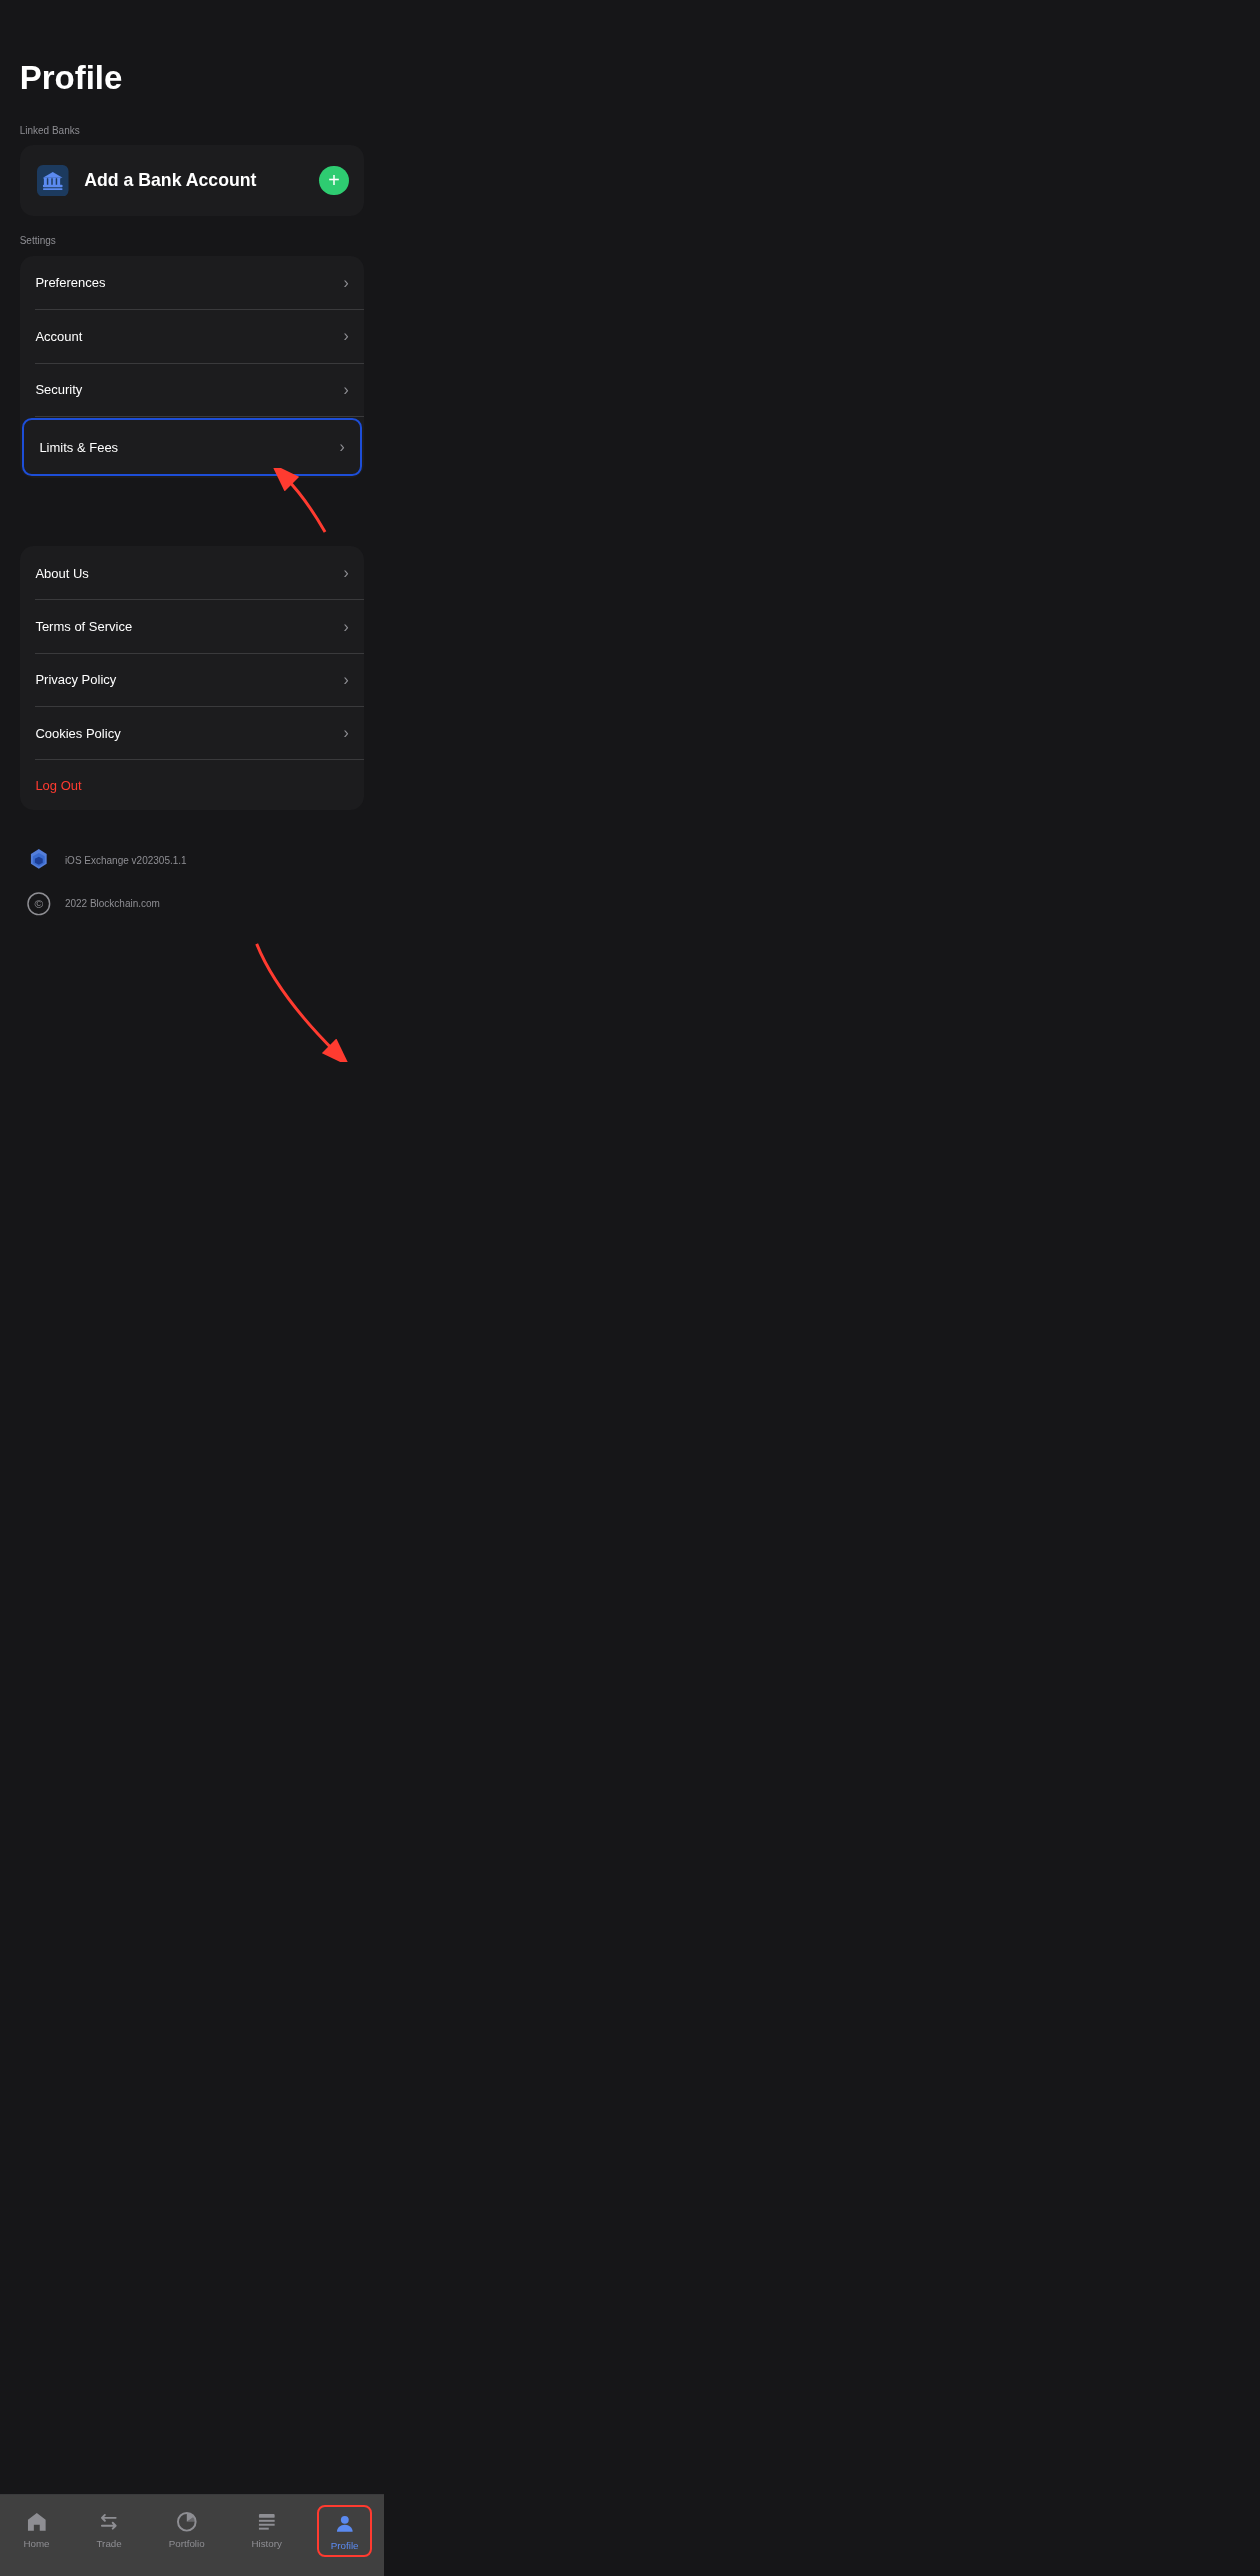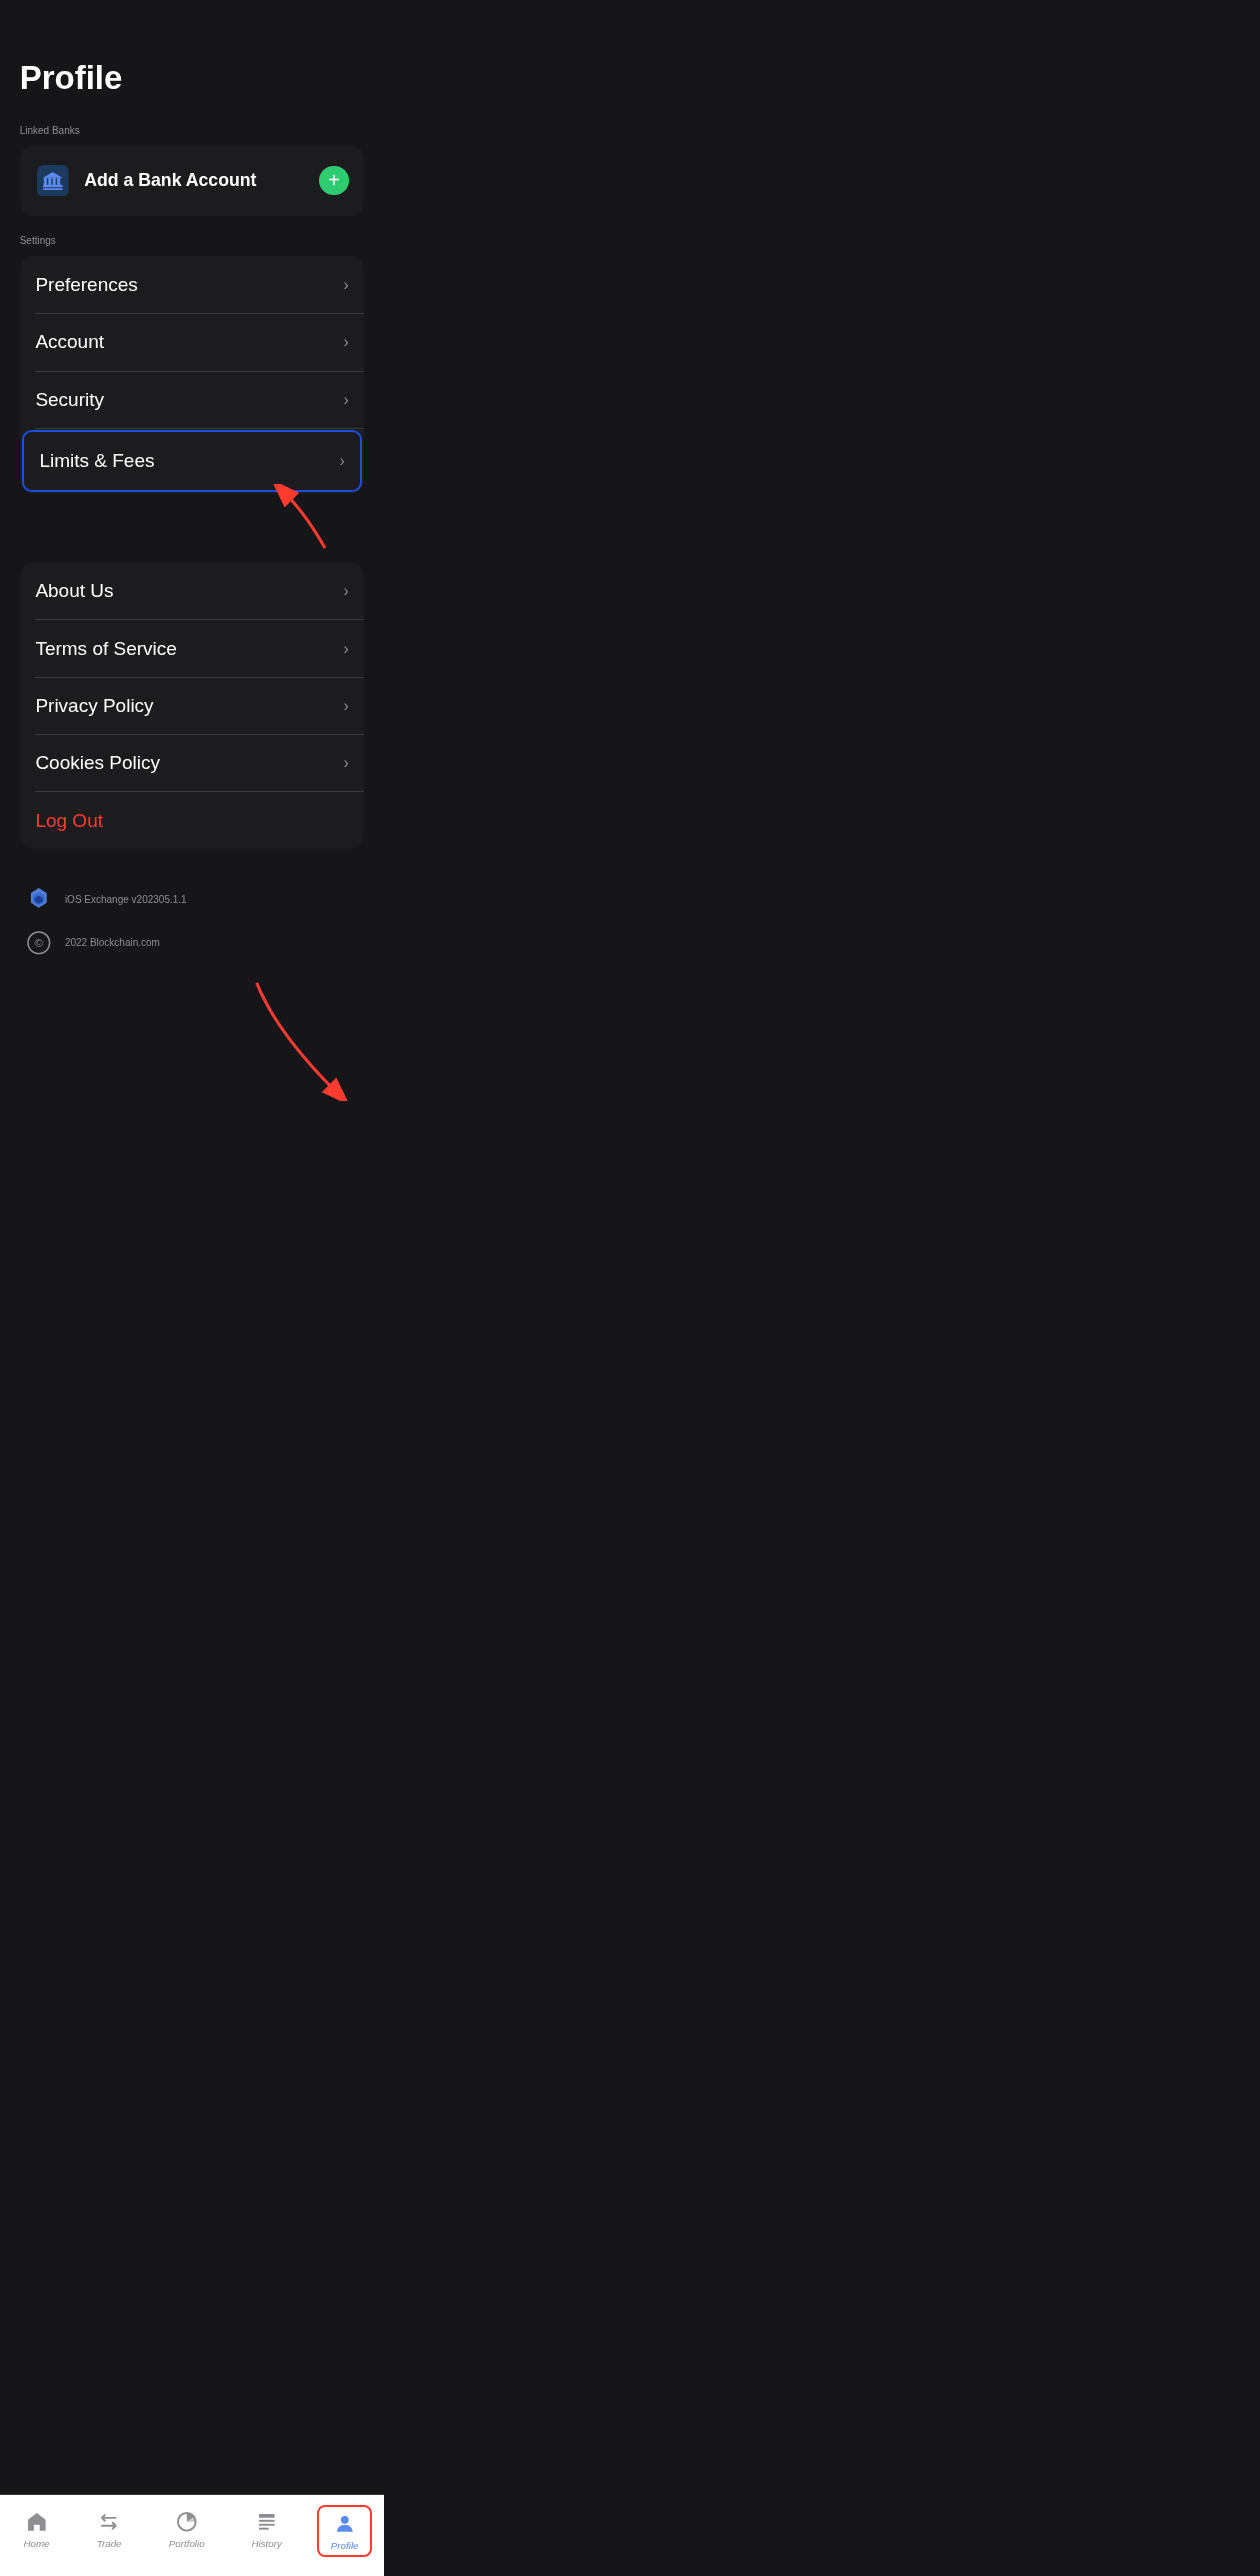--- a/index.html
+++ b/index.html
@@ -80,21 +80,21 @@
     .menu-item:not(:last-child)::after {
       content: '';
       position: absolute;
       bottom: 0;
       left: 15.7px;
       right: 0;
       height: 0.5px;
       background-color: #3a3a3c;
     }
     .menu-item-label {
-      font-size: 19px;
+      font-size: 13px;
       font-weight: 400;
       color: #ffffff;
     }
     .menu-item-label.red {
       color: #ff3b30;
     }
     .chevron {
       color: #8e8e93;
       font-size: 15.7px;
     }
@@ -125,27 +125,26 @@
       font-size: 10px;
       color: #8e8e93;
     }
     
     .bottom-nav {
       position: fixed;
       bottom: 0;
       left: 0;
       width: 384px;
       height: 82px;
-      background-color: #ffffff;
+      background-color: #404040;
       display: flex;
       align-items: flex-start;
       justify-content: space-around;
       padding-top: 9.8px;
       border-top: 0.5px solid #3a3a3c;
-      font-style: italic;
     }
     .nav-item {
       display: flex;
       flex-direction: column;
       align-items: center;
       gap: 3.9px;
       cursor: pointer;
       padding: 3.9px 11.8px;
       border-radius: 7.9px;
     }

